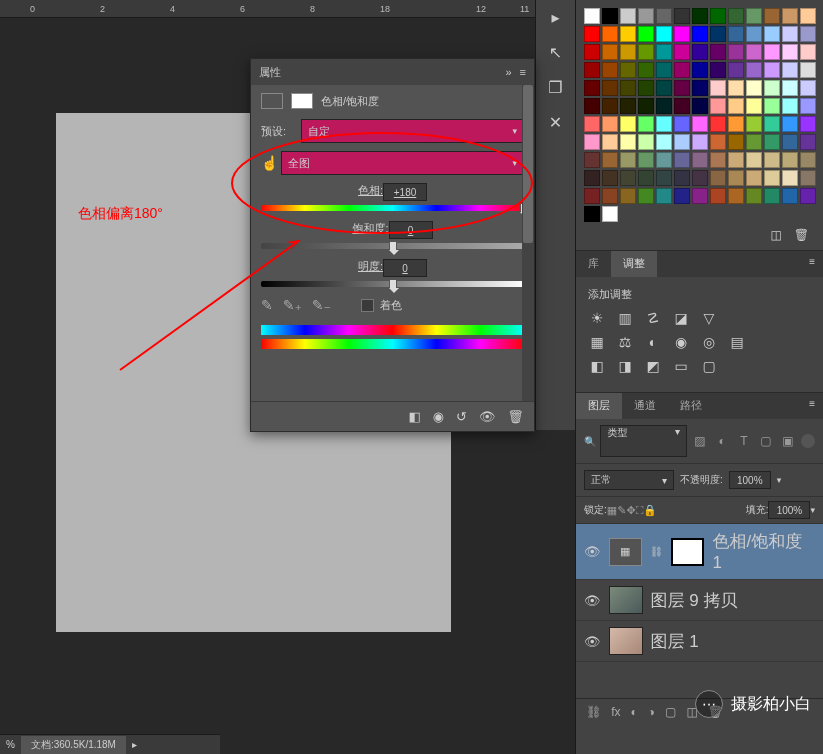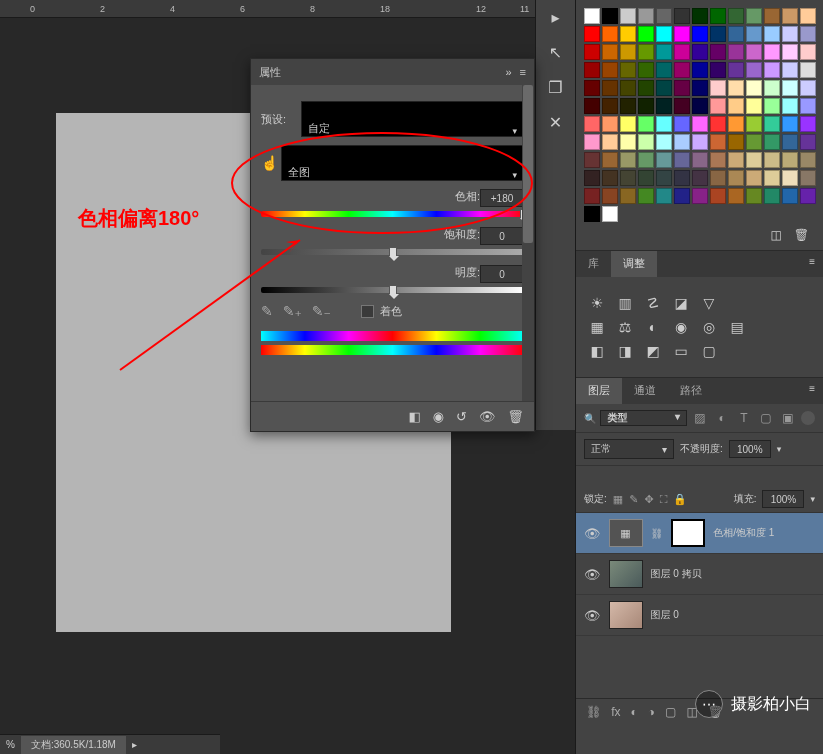--- a/index.html
+++ b/index.html
@@ -26,23 +26,22 @@
       position: absolute; top: 18px; left: 0; width: 535px; height: 720px;
       background: #282828;
     }
     .canvas {
       position: absolute; left: 56px; top: 95px; width: 395px; height: 519px;
       background: #b5b5b5;
     }
     
     .annotation {
       position: absolute; left: 78px; top: 205px;
-      color: #ff0000; font-size: 20px;
+      color: #ff0000; font-size: 14px;
       z-index: 30;
-      font-weight: bold;
     }
     .annotation-arrow {
       position: absolute; left: 110px; top: 230px; z-index: 30; pointer-events: none;
     }
     .annotation-ellipse {
       position: absolute; left: 222px; top: 128px; z-index: 40; pointer-events: none;
     }
     
     .props-panel {
       position: absolute; left: 250px; top: 58px;
@@ -59,28 +58,28 @@
     }
     .panel-header .title { font-size: 11px; }
     .hdr-right { display: flex; gap: 8px; align-items: center;}
     .props-body { padding: 8px 10px; }
     .adj-type-row { display: flex; align-items: center; gap: 8px; margin-bottom: 10px;}
     .adj-icon { width: 22px; height: 16px; border: 1px solid #888; background: #535353; display: inline-block; }
     .adj-icon.mask { background: #fff; }
     .row { display: flex; align-items: center; margin: 8px 0; font-size: 11px;}
     .row label { width: 40px; }
     .select {
-      flex: 1; height: 36px; background: #000000; border: 1px solid #222;
+      flex: 1; height: 24px; background: #be185d; border: 1px solid #222;
       color: #ccc; font-size: 11px; padding: 0 6px;
-      display: flex; align-items: flex-end; justify-content: space-between;
+      display: flex; align-items: center; justify-content: space-between;
     }
     .select .chev { font-size: 9px; }
     .hand-icon { width: 20px; font-size: 14px; }
     .slider-row { margin: 2px 0 10px 0; }
-    .slider-label-row { display: flex; justify-content: flex-end; font-size: 11px; }
+    .slider-label-row { display: flex; justify-content: center; font-size: 11px; text-decoration: underline; }
     .slider-value {
       width: 44px; height: 18px; background: #3a3a3a; border: 1px solid #222;
       color: #ccc; text-align: center; font-size: 10px;
     }
     .slider-track {
       height: 6px; margin-top: 4px; position: relative; border-radius: 2px;
     }
     .hue-gradient { background: linear-gradient(to right,#ff0000,#ffff00,#00ff00,#00ffff,#0000ff,#ff00ff,#ff0000); }
     .gray-gradient { background: linear-gradient(to right,#444,#aaa);}
     .bright-gradient { background: linear-gradient(to right,#000,#fff);}
@@ -133,35 +132,35 @@
     .tab { padding:5px 12px; font-size:11px; color:#aaa;}
     .tab.active { background:#535353; color:#ddd;}
     .tab-menu { margin-left:auto; padding:5px 8px; color:#ccc; font-size:10px;}
     .adj-body { padding:10px 12px;}
     .adj-label { font-size:11px; color:#ccc; margin-bottom:8px;}
     .adj-icon-row { display:flex; gap:10px; margin:8px 0;}
     .adj-i { font-size:14px; color:#ccc; width:18px; text-align:center;}
     
     .layers-panel { }
     .filter-row { display:flex; align-items:center; padding:6px 8px; gap:4px; border-bottom:1px solid #333;}
-    .filter-select { flex:1; height:16px; background:#3a3a3a; border:1px solid #222; color:#ccc; font-size:10px; padding:0 6px; display:flex; align-items:flex-start; justify-content:space-between;font-weight:bold;}
+    .filter-select { flex:1; height:32px; background:#3a3a3a; border:1px solid #222; color:#ccc; font-size:10px; padding:0 6px; display:flex; align-items:flex-start; justify-content:space-between;}
     .filter-icon { font-size:12px; color:#999; width:18px; text-align:center;}
     .blend-row { display:flex; align-items:center; padding:6px 8px; gap:6px; border-bottom:1px solid #333; font-size:10px;}
     .blend-select { width:90px; height:20px; background:#3a3a3a; border:1px solid #222; color:#ccc; font-size:10px; padding:0 6px; display:flex; align-items:center; justify-content:space-between;}
     .opacity-input { width:42px; height:18px; background:#3a3a3a; border:1px solid #222; color:#ccc; font-size:10px; text-align:center;}
-    .lock-row { display:flex; align-items:center; padding:4px 8px; gap:6px; border-bottom:1px solid #333; font-size:10px;margin-top:20px;}
+    .lock-row { display:flex; align-items:center; padding:4px 8px; border-bottom:1px solid #333; font-size:10px;}
     .lock-icon { font-size:11px; color:#999;}
     .layer-list { }
     .layer-item { display:flex; align-items:center; padding:6px 8px; gap:8px; border-bottom:1px solid #383838;}
     .layer-item.selected { background:#5a7a9e;}
     .eye { font-size:13px;}
     .layer-thumb { width:34px; height:28px; background:#888; border:1px solid #222;}
     .layer-thumb.mask { background:#fff; border:2px solid #000;}
     .layer-thumb.adj { background:#535353; border:1px solid #888; display:flex; align-items:center; justify-content:center;}
-    .layer-name { font-size:10px;}
+    .layer-name { font-size:17px;}
     .layers-footer { position:absolute; bottom:30px; left:0; right:0; height:26px; background:#434343; border-top:1px solid #2a2a2a; display:flex; align-items:center; gap:10px; padding:0 10px;}
     .layers-footer .li { font-size:12px; color:#aaa;}
     
     .watermark {
       position: absolute; right: 12px; bottom: 36px;
       display: flex; align-items: center; gap: 8px;
       color: #fff; font-size: 16px; z-index:100;
     }
     .wechat-icon { width:28px; height:28px; border-radius:50%; background:rgba(0,0,0,0.3); border:1px solid #888; display:flex; align-items:center; justify-content:center; font-size:14px;}
     
@@ -201,20 +200,25 @@
 
 <div class="props-panel">
   <div class="panel-header">
     <span class="title">属性</span>
     <div class="hdr-right">
       <span>»</span>
       <span>≡</span>
     </div>
   </div>
   <div class="props-body">
+    <div class="adj-type-row">
+      <span class="adj-icon"></span>
+      <span class="adj-icon mask"></span>
+      <span>色相/饱和度</span>
+    </div>
     <div class="row">
       <label>预设:</label>
       <div class="select">
         <span>自定</span>
           <span class="chev">▾</span>
       </div>
     </div>
     <div class="row">
       <span class="hand-icon">☝</span>
       <div class="select">
@@ -443,20 +447,21 @@
     </div>
   </div>
 
   <div class="adj-panel">
     <div class="tab-row">
       <div class="tab">库</div>
       <div class="tab active">调整</div>
       <div class="tab-menu">≡</div>
     </div>
     <div class="adj-body">
+      <div class="adj-label">添加调整</div>
       <div class="adj-icon-row">
         <span class="adj-i">☀</span>
         <span class="adj-i">▥</span>
         <span class="adj-i">☡</span>
         <span class="adj-i">◪</span>
         <span class="adj-i">▽</span>
       </div>
       <div class="adj-icon-row">
         <span class="adj-i">▦</span>
         <span class="adj-i">⚖</span>
@@ -519,26 +524,26 @@
       <div class="layer-item selected">
         <span class="eye">👁</span>
         <div class="layer-thumb adj">▦</div>
         <span style="font-size:10px">⛓</span>
         <div class="layer-thumb mask"></div>
         <span class="layer-name">色相/饱和度 1</span>
       </div>
       <div class="layer-item">
         <span class="eye">👁</span>
         <div class="layer-thumb" style="background:linear-gradient(135deg,#7a8a7a,#4a5a5a)"></div>
-        <span class="layer-name">图层 0 拷贝</span>
+        <span class="layer-name">图层 9 拷贝</span>
       </div>
       <div class="layer-item">
         <span class="eye">👁</span>
         <div class="layer-thumb" style="background:linear-gradient(135deg,#d4b8a8,#a88878)"></div>
-        <span class="layer-name">图层 0</span>
+        <span class="layer-name">图层 1</span>
       </div>
     </div>
   </div>
   <div class="layers-footer">
     <span class="li">⛓</span>
     <span class="li">fx</span>
     <span class="li">◐</span>
     <span class="li">◑</span>
     <span class="li">▢</span>
     <span class="li">◫</span>

